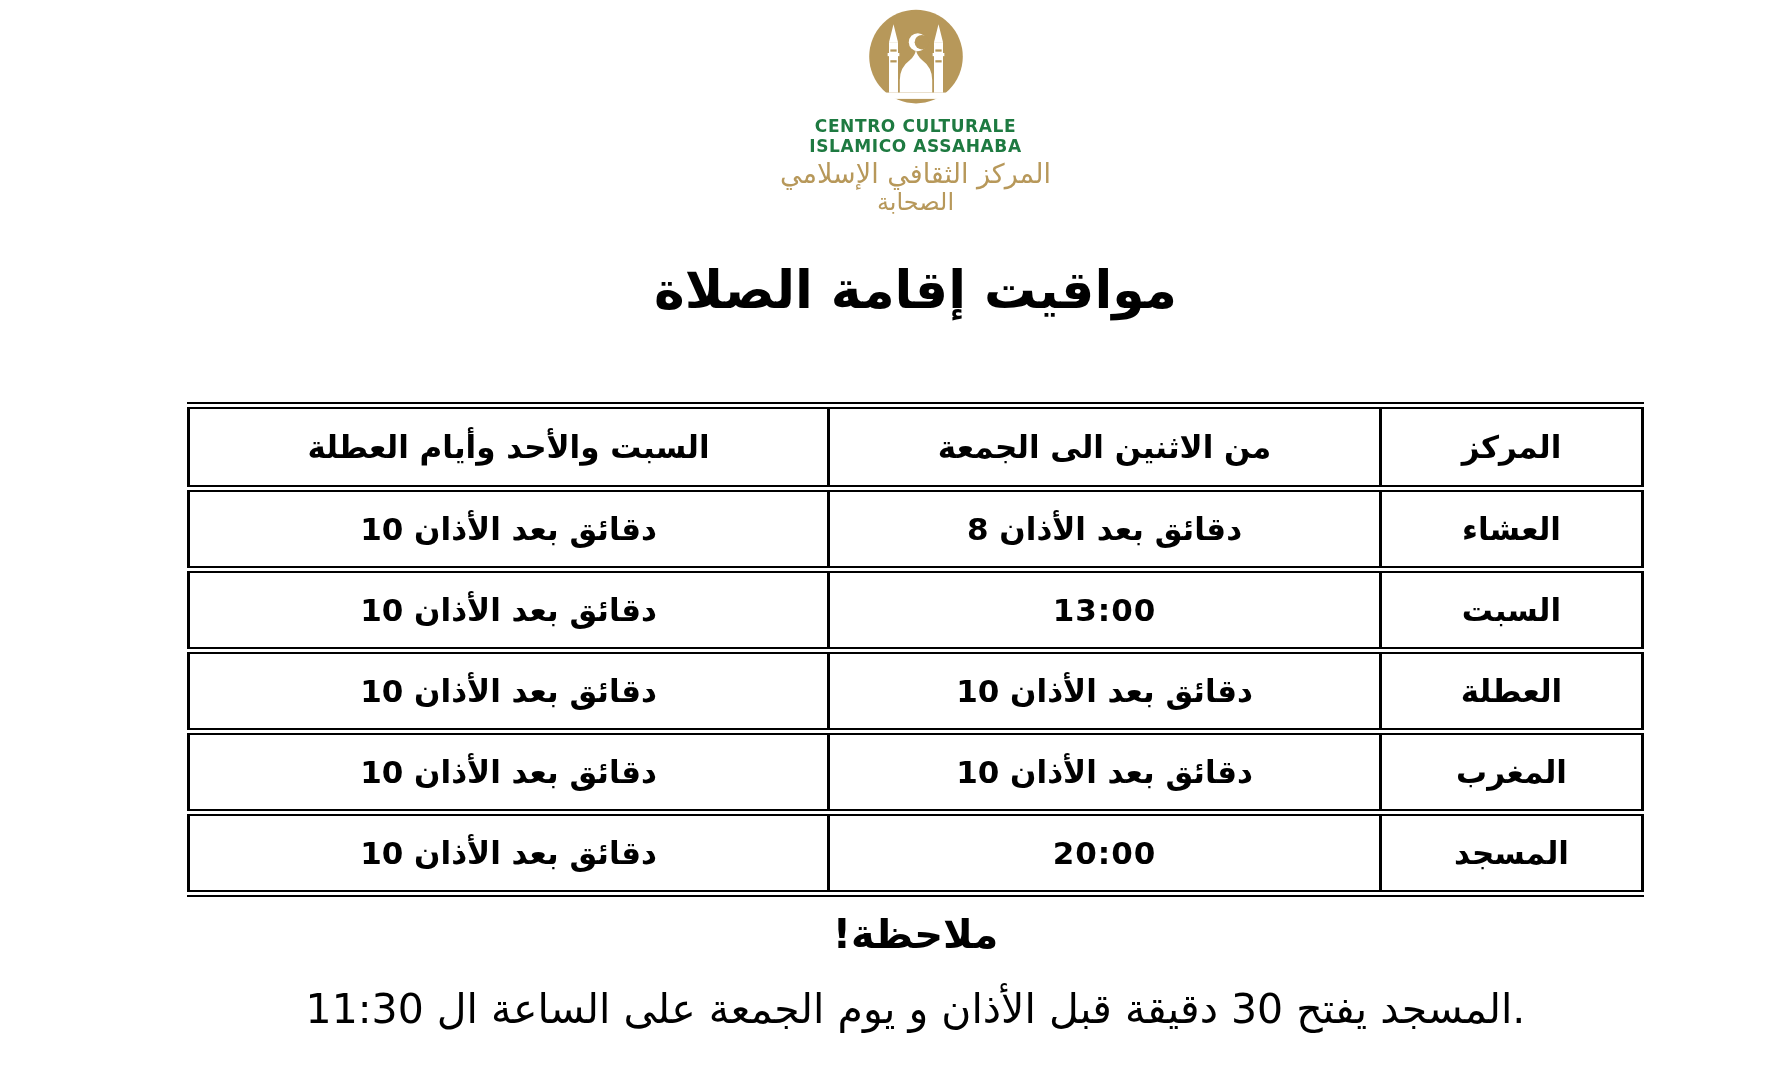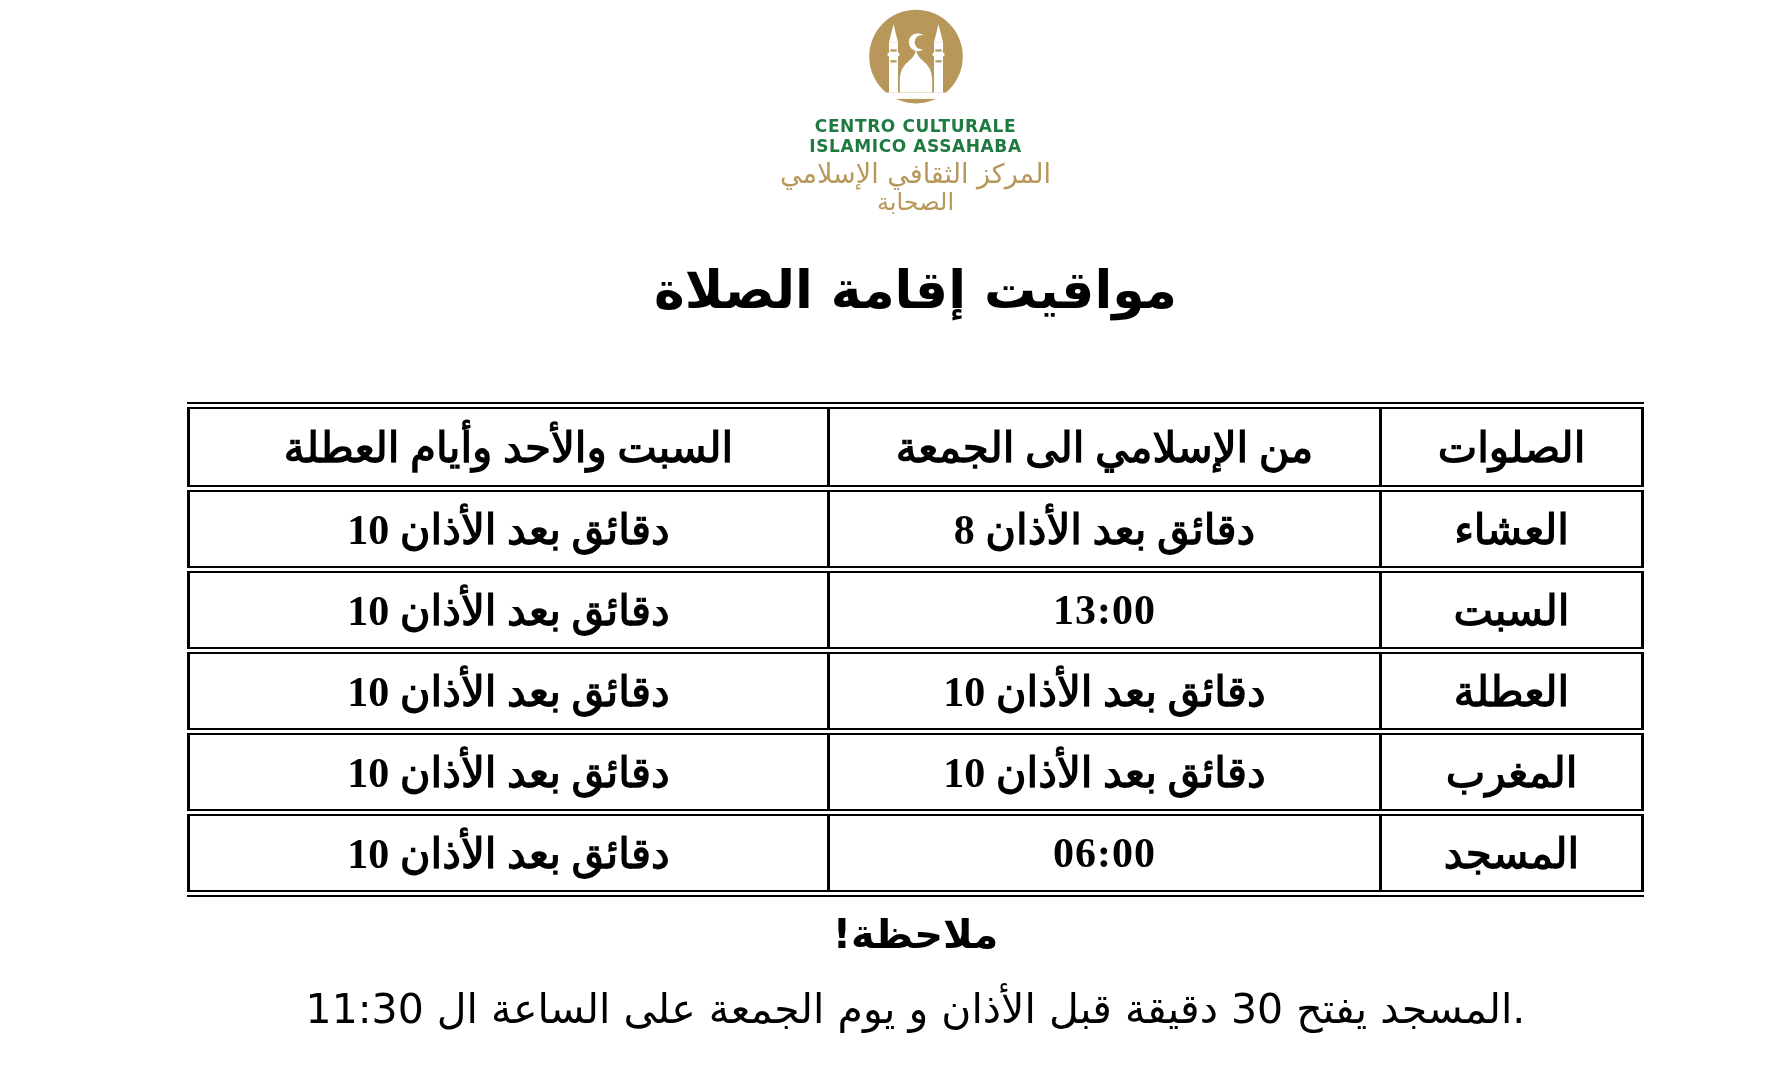--- a/index.html
+++ b/index.html
@@ -5,21 +5,21 @@
   html,body{margin:0;padding:0;background:#ffffff;}
   body{width:1779px;height:1080px;overflow:hidden;font-family:"DejaVu Sans",sans-serif;color:#000;}
   .content{position:absolute;left:26px;top:0;width:1779px;text-align:center;}
   .logo-wrap{margin-top:8px;line-height:0;}
   .org-line{font-weight:700;color:#1E7A41;font-size:17px;line-height:20px;letter-spacing:0.6px;}
   .org-ar1{color:#B7985A;font-size:27px;line-height:31px;margin-top:2px;font-weight:400;}
   .org-ar2{color:#B7985A;font-size:24px;line-height:27px;font-weight:400;}
   .page-title{margin-top:44px;font-size:52px;font-weight:700;}
   table.ptimes{margin:82px auto 0 auto;border-collapse:collapse;width:1454px;table-layout:fixed;}
   table.ptimes tr{border-top:7px double #000;border-bottom:7px double #000;}
-  table.ptimes td{border:3px solid #000;font-weight:700;font-size:42px;text-align:center;vertical-align:middle;height:74px;padding:0;font-family:Liberation Serif, serif;}
+  table.ptimes td{border:3px solid #000;font-weight:700;font-size:31px;text-align:center;vertical-align:middle;height:74px;padding:0;}
   table.ptimes tr.hdr td{height:76px;}
   td.time{font-size:37px;letter-spacing:1px;}
   .note-heading{margin-top:14px;font-size:40px;font-weight:700;}
   .note-body{margin-top:28px;font-size:41px;font-weight:400;white-space:nowrap;}
   .col-prayer{width:262px;}
   .col-week{width:552px;}
   .col-wend{width:640px;}
 </style>
 </head>
 <body>
@@ -62,22 +62,22 @@
   <div class="page-title" dir="rtl">مواقيت إقامة الصلاة</div>
 
   <table class="ptimes" dir="rtl">
     <colgroup>
       <col class="col-prayer">
         <col class="col-week">
         <col class="col-wend">
     </colgroup>
     <tbody>
         <tr class="hdr">
-      <td>الصلوات</td>
-      <td>من الإسلامي الى الجمعة</td>
+      <td>المركز</td>
+      <td>من الاثنين الى الجمعة</td>
       <td>السبت والأحد وأيام العطلة</td>
     </tr>
     <tr>
       <td>العشاء</td>
       <td>دقائق بعد الأذان 8</td>
       <td>دقائق بعد الأذان 10</td>
     </tr>
     <tr>
       <td>السبت</td>
       <td class="time">13:00</td>
@@ -88,21 +88,21 @@
       <td>دقائق بعد الأذان 10</td>
       <td>دقائق بعد الأذان 10</td>
     </tr>
     <tr>
       <td>المغرب</td>
       <td>دقائق بعد الأذان 10</td>
       <td>دقائق بعد الأذان 10</td>
     </tr>
     <tr>
       <td>المسجد</td>
-      <td class="time">06:00</td>
+      <td class="time">20:00</td>
       <td>دقائق بعد الأذان 10</td>
     </tr>
   </tbody>
     </table>
 
   <div class="note-heading" dir="rtl">ملاحظة!</div>
   <div class="note-body" dir="rtl">.المسجد يفتح 30 دقيقة قبل الأذان و يوم الجمعة على الساعة ال 11:30</div>
 
 </div>
 

